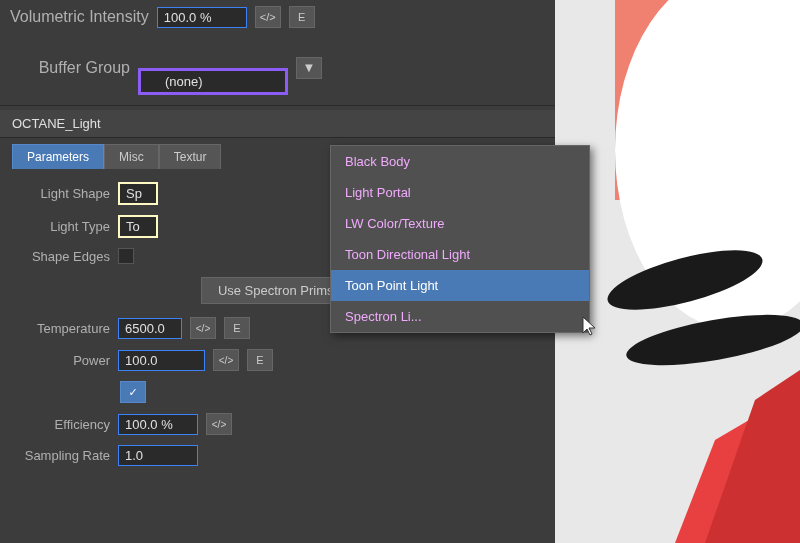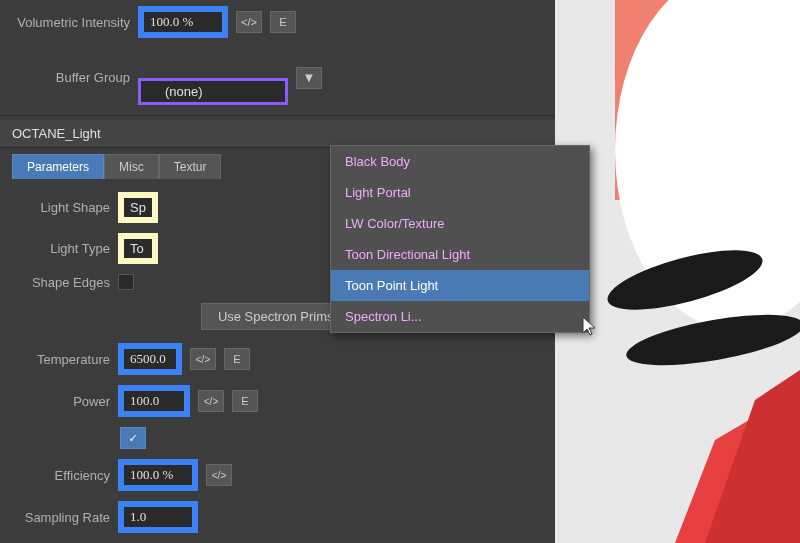--- a/index.html
+++ b/index.html
@@ -31,21 +31,21 @@
 
     .top-bar-row {
       display: flex;
       align-items: center;
       gap: 8px;
       padding: 6px 10px;
     }
 
     .top-bar-label {
       color: #b0b0b0;
-      font-size: 13px;
+      font-size: 16px;
       min-width: 120px;
       text-align: right;
     }
 
     .icon-btn {
       background: #555;
       border: 1px solid #666;
       color: #ccc;
       width: 26px;
       height: 22px;
@@ -126,31 +126,30 @@
     .prop-label {
       color: #b0b0b0;
       text-align: right;
       min-width: 100px;
       font-size: 13px;
     }
 
     .prop-value {
       background: #2a2a2a;
       color: #e0e0e0;
-      border: 6px solid #3b82f6;
+      border: 1px solid #3b82f6;
       padding: 2px 6px;
       font-size: 13px;
       min-width: 60px;
-      font-family: Liberation Serif, serif;
     }
 
     .prop-value-truncated {
       background: #2a2a2a;
       color: #e0e0e0;
-      border: 6px solid #fef9c3;
+      border: 2px solid #fef9c3;
       padding: 2px 6px;
       font-size: 13px;
       width: 40px;
       overflow: hidden;
     }
 
     .checkbox {
       width: 16px;
       height: 16px;
       background: #2a2a2a;
@@ -257,21 +256,21 @@
 
     <div class="prop-row">
       <span class="prop-label">Temperature</span>
       <div class="prop-value" style="width:64px;">6500.0</div>
       <div class="icon-btn" style="font-size:10px;">&lt;/&gt;</div>
       <div class="icon-btn">E</div>
     </div>
 
     <div class="prop-row">
       <span class="prop-label">Power</span>
-      <div class="prop-value" style="width:72px;">100.0</div>
+      <div class="prop-value" style="width:87px;">100.0</div>
       <div class="icon-btn" style="font-size:10px;">&lt;/&gt;</div>
       <div class="icon-btn">E</div>
     </div>
 
     <div class="prop-row" style="justify-content: flex-start; padding-left: 120px; gap: 6px;">
       <div class="icon-btn" style="background:#4a7ab5; border-color:#5588cc; color:#fff;">✓</div>
     </div>
 
     <div class="prop-row">
       <span class="prop-label">Efficiency</span>

